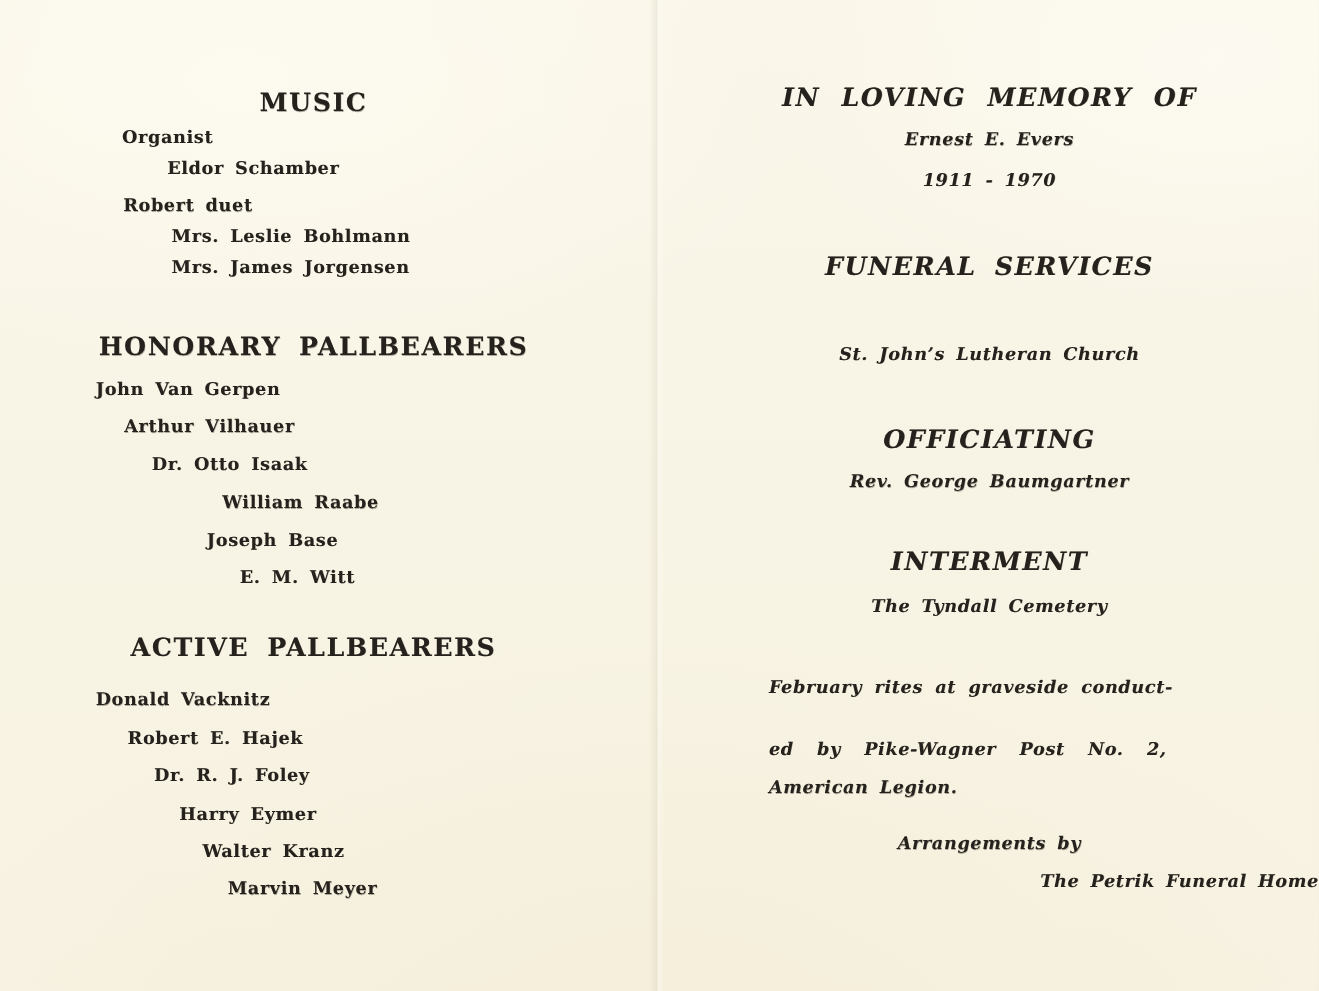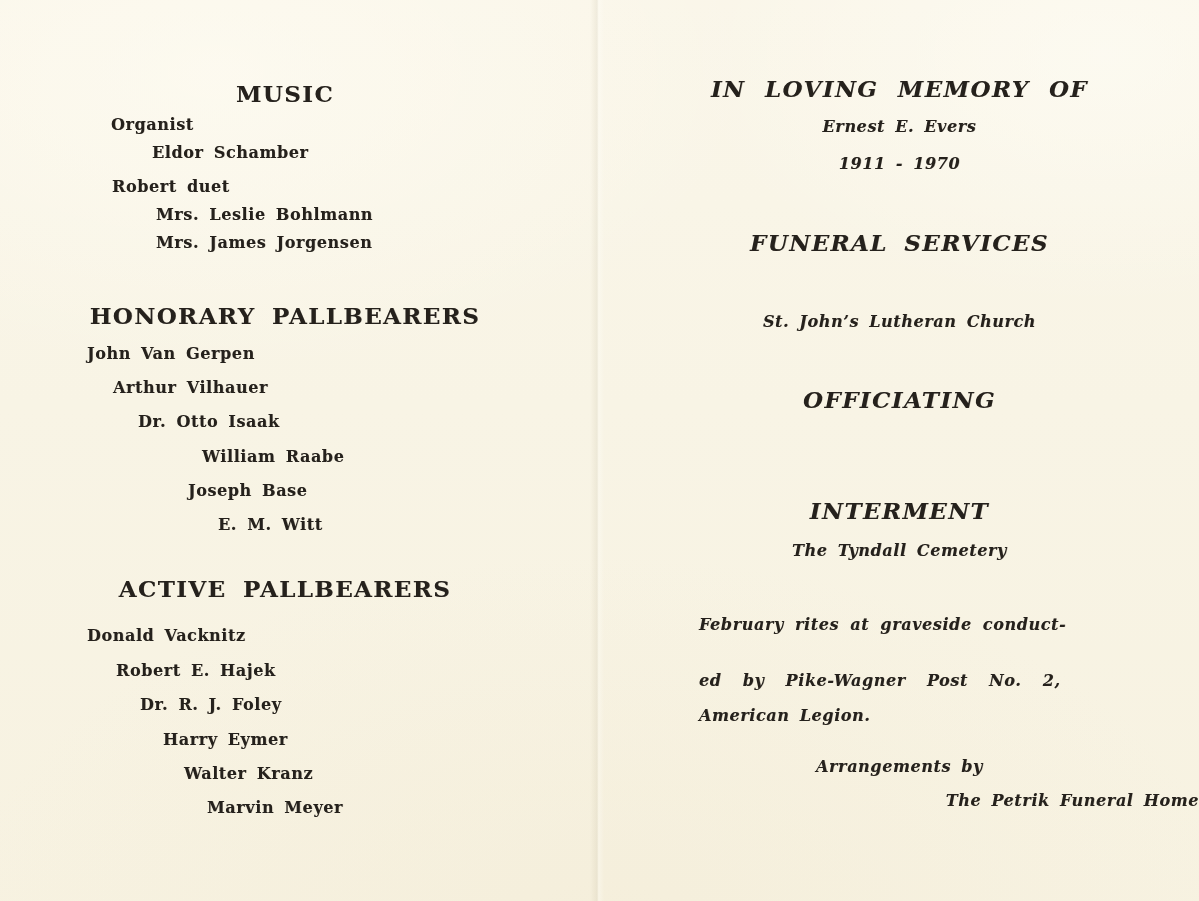--- a/index.html
+++ b/index.html
@@ -83,20 +83,21 @@
   <div class="page page-right">
 
     <div class="line heading heading-wide centered" style="top:76px;">IN LOVING MEMORY OF</div>
     <div class="line centered" style="top:114px;">Ernest E. Evers</div>
     <div class="line centered" style="top:151px;">1911 - 1970</div>
 
     <div class="line heading centered" style="top:230px;">FUNERAL SERVICES</div>
     <div class="line centered" style="top:309px;">St. John’s Lutheran Church</div>
 
     <div class="line heading centered" style="top:387px;">OFFICIATING</div>
+    <div class="line centered" style="top:425px;">Rev. George Baumgartner</div>
 
     <div class="line heading centered" style="top:498px;">INTERMENT</div>
     <div class="line centered" style="top:538px;">The Tyndall Cemetery</div>
 
     <div class="line just1" style="top:612px;left:99px;">February rites at graveside conduct-</div>
     <div class="line just2" style="top:668px;left:99px;">ed by Pike-Wagner Post No. 2,</div>
     <div class="line" style="top:680px;left:99px;margin-top:23px;">American Legion.</div>
 
     <div class="line centered" style="top:754px;">Arrangements by</div>
     <div class="line centered" style="top:788px;text-align:right;">The Petrik Funeral Home</div>

